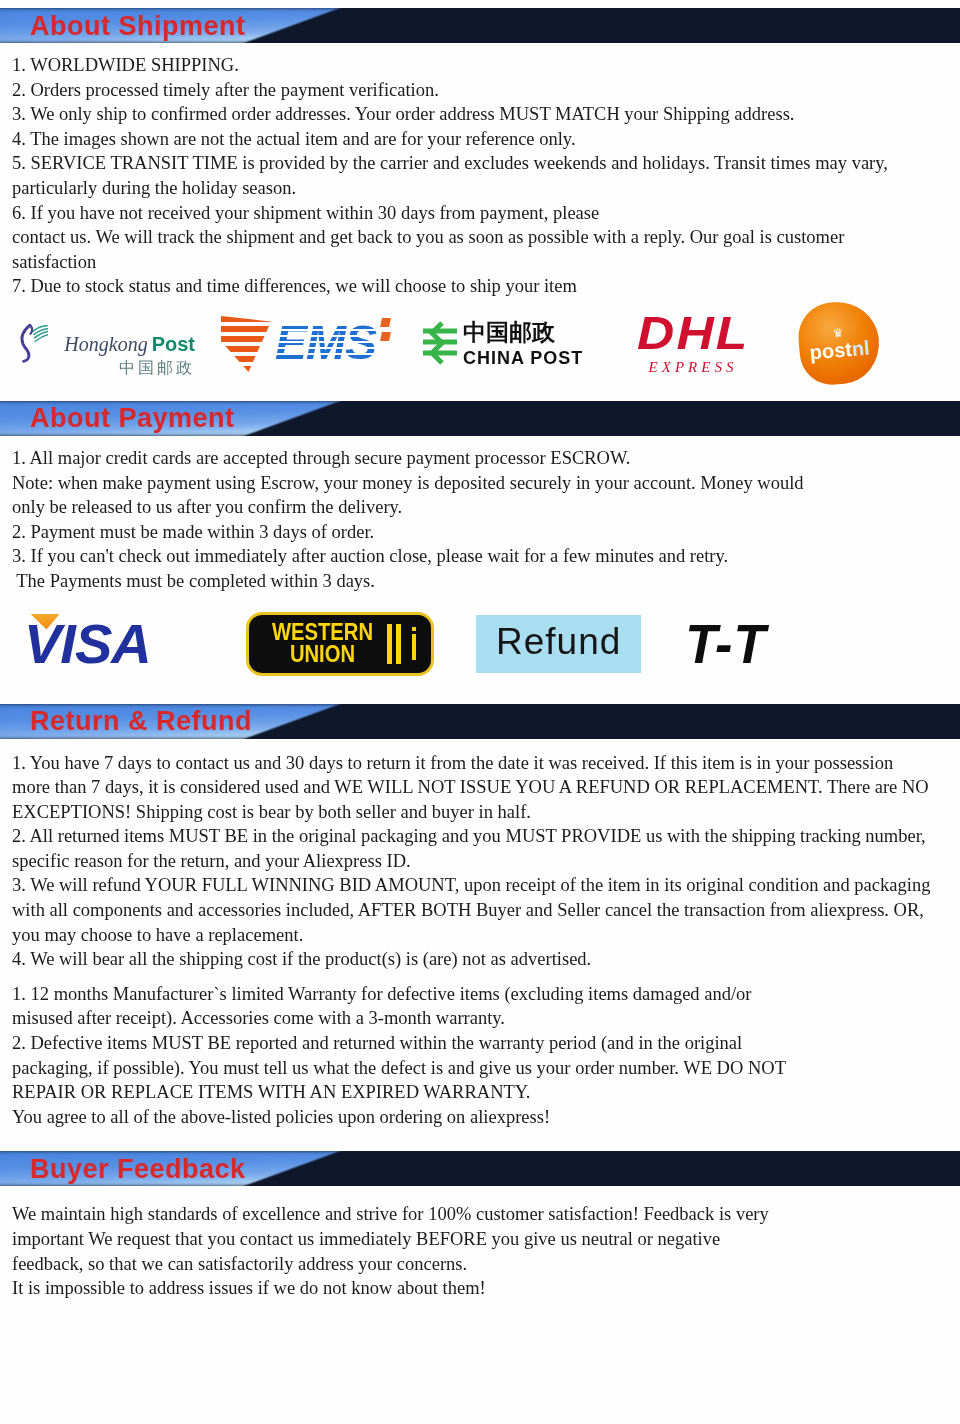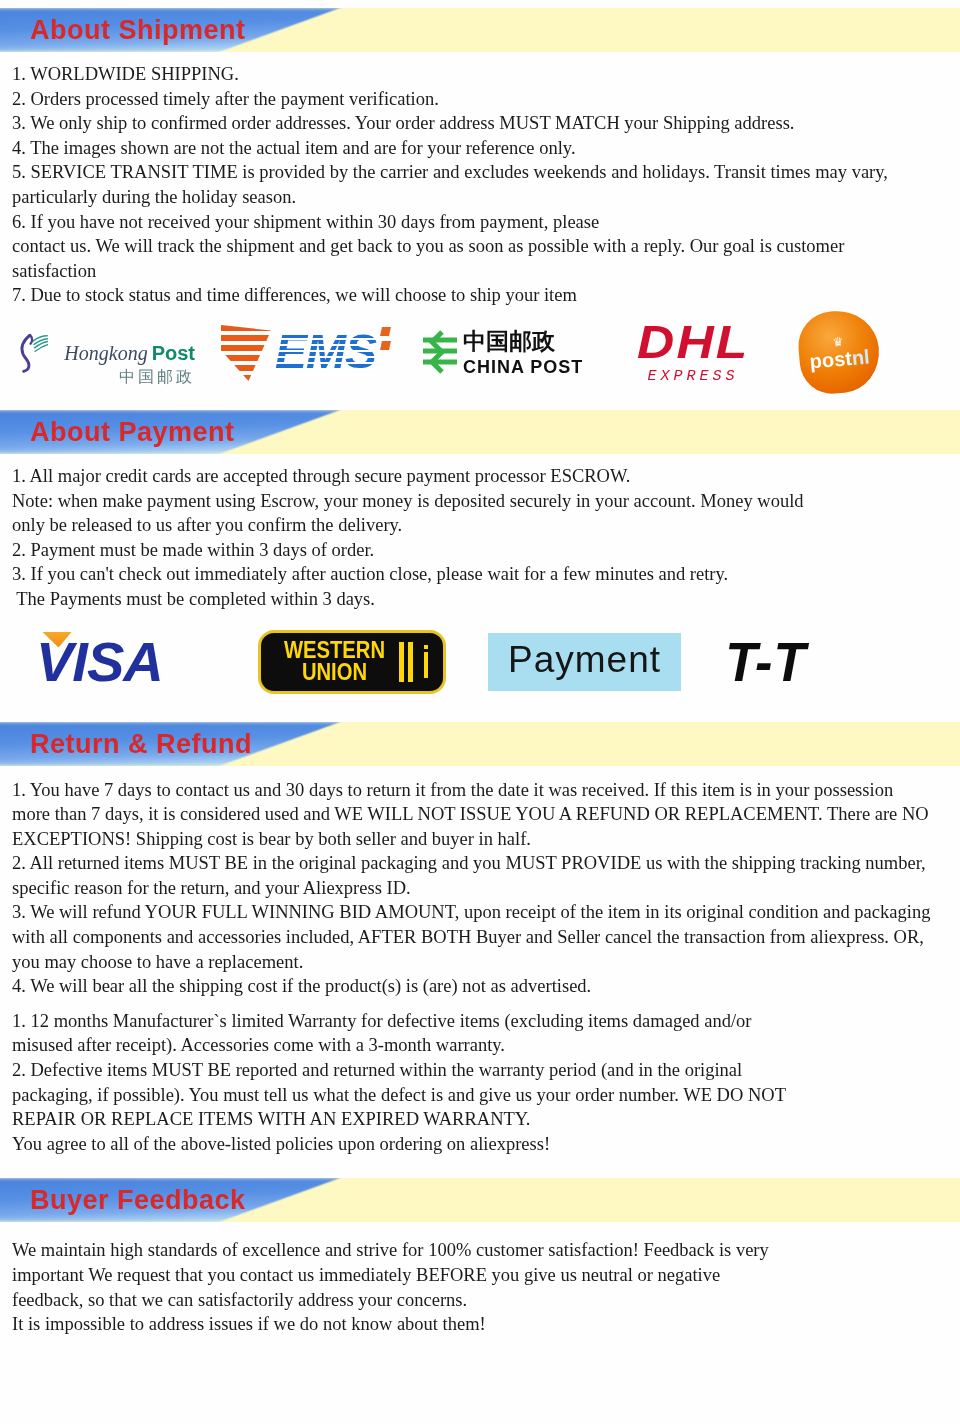--- a/index.html
+++ b/index.html
@@ -5,21 +5,21 @@
   html,body{margin:0;padding:0;}
   .page{
     position:relative;
     width:960px;height:1424px;
     background:#fefefe;
     overflow:hidden;
     font-family:"Liberation Serif","DejaVu Serif",serif;
   }
   
   .bar{
-    position:relative;height:44px;background:#fef9c3;overflow:hidden;text-align:right;
+    position:relative;height:35px;background:#0f172a;overflow:hidden;text-align:right;
   }
   .bar .blob{
     position:absolute;top:0;left:-60px;width:400px;height:100%;
     background:linear-gradient(178deg,#4781dd 0%,#568fe4 45%,#79a9ec 75%,#b9dcf6 100%);
     transform:skewX(-70deg);
     transform-origin:0 0;
     filter:blur(2px);
   }
   .bar .bar-title{
     position:absolute;left:30px;top:50%;transform:translateY(-50%);
@@ -32,23 +32,23 @@
     margin:10px 16px 0 12px;
     font-size:18.5px;line-height:24.6px;color:#1b1b1b;
     white-space:pre;overflow:hidden;
   }
   .mt6{margin-top:6px}.mt12{margin-top:12px}.mt14{margin-top:14px}
   .mt16{margin-top:16px}.mt22{margin-top:22px}.mt24{margin-top:24px}
   .bar-first{margin-top:8px}
   
   .logo-row{display:flex;align-items:center;}
   .ship-row{height:88px;padding-left:15px;gap:26px;}
-  .pay-row{height:72px;margin-top:14px;padding-left:36px;gap:42px;}
-  
-  .hkpost{display:flex;align-items:flex-end;gap:16px;width:180px;}
+  .pay-row{height:72px;margin-top:14px;padding-left:24px;gap:42px;}
+  
+  .hkpost{display:flex;align-items:center;gap:16px;width:180px;}
   .hk-text{display:flex;flex-direction:column;align-items:flex-end;margin-top:26px;}
   .hk-name{white-space:nowrap;}
   .hk-name .hk1{font-style:italic;font-size:20px;color:#3d4a63;}
   .hk-name .hk2{font-family:"Liberation Sans",sans-serif;font-weight:bold;font-size:20px;color:#0f8a6d;}
   .hk-cn{font-size:16px;color:#5f7f82;letter-spacing:3px;margin-top:2px;}
   
   .ems{display:flex;align-items:center;width:170px;position:relative;}
   .ems-flag{
     width:50px;height:56px;margin-top:2px;
     background:repeating-linear-gradient(180deg,#ea5a17 0 6px,rgba(0,0,0,0) 6px 10px);
@@ -71,21 +71,21 @@
   .cp-text{display:flex;flex-direction:column;}
   .cp-cn{font-family:"Liberation Sans",sans-serif;font-weight:bold;font-size:23px;color:#111;white-space:nowrap;}
   .cp-en{font-family:"Liberation Sans",sans-serif;font-weight:bold;font-size:18px;color:#111;letter-spacing:1px;}
   
   .dhl{display:flex;flex-direction:column;align-items:center;width:160px;}
   .dhl-main{
     font-family:"Liberation Sans",sans-serif;font-style:italic;font-weight:900;
     font-size:46px;line-height:1;color:#d11030;letter-spacing:2px;transform:scaleX(1.12);
   }
   .dhl-sub{
-    font-family:Liberation Mono, monospace;font-style:italic;font-size:15px;
+    font-family:Liberation Serif, serif;font-style:italic;font-size:15px;
     color:#d11030;letter-spacing:4px;margin-top:3px;
   }
   
   .postnl{
     width:80px;height:82px;position:relative;
     background:radial-gradient(circle at 40% 30%,#f9a83e 0%,#f08108 45%,#e96a00 72%,#d85c00 100%);
     border-radius:48% 58% 52% 44% / 46% 54% 56% 44%;
     transform:rotate(-5deg);
     display:flex;flex-direction:column;align-items:center;justify-content:center;
   }
@@ -228,21 +228,21 @@
       <div class="wu-bars">
           <i></i>
           <i></i>
         </div>
       <div class="wu-tick">
           <b></b>
           <i></i>
         </div>
     </div>
 
-    <div class="escrow">Payment</div>
+    <div class="escrow">Refund</div>
 
     <div class="tt">T-T</div>
   </div>
 
   <div class="bar mt24">
     <div class="blob"></div>
     <div class="bar-title">Return &amp; Refund</div>
   </div>
   <div class="policy-text mt12">1. You have 7 days to contact us and 30 days to return it from the date it was received. If this item is in your possession
 more than 7 days, it is considered used and WE WILL NOT ISSUE YOU A REFUND OR REPLACEMENT. There are NO

